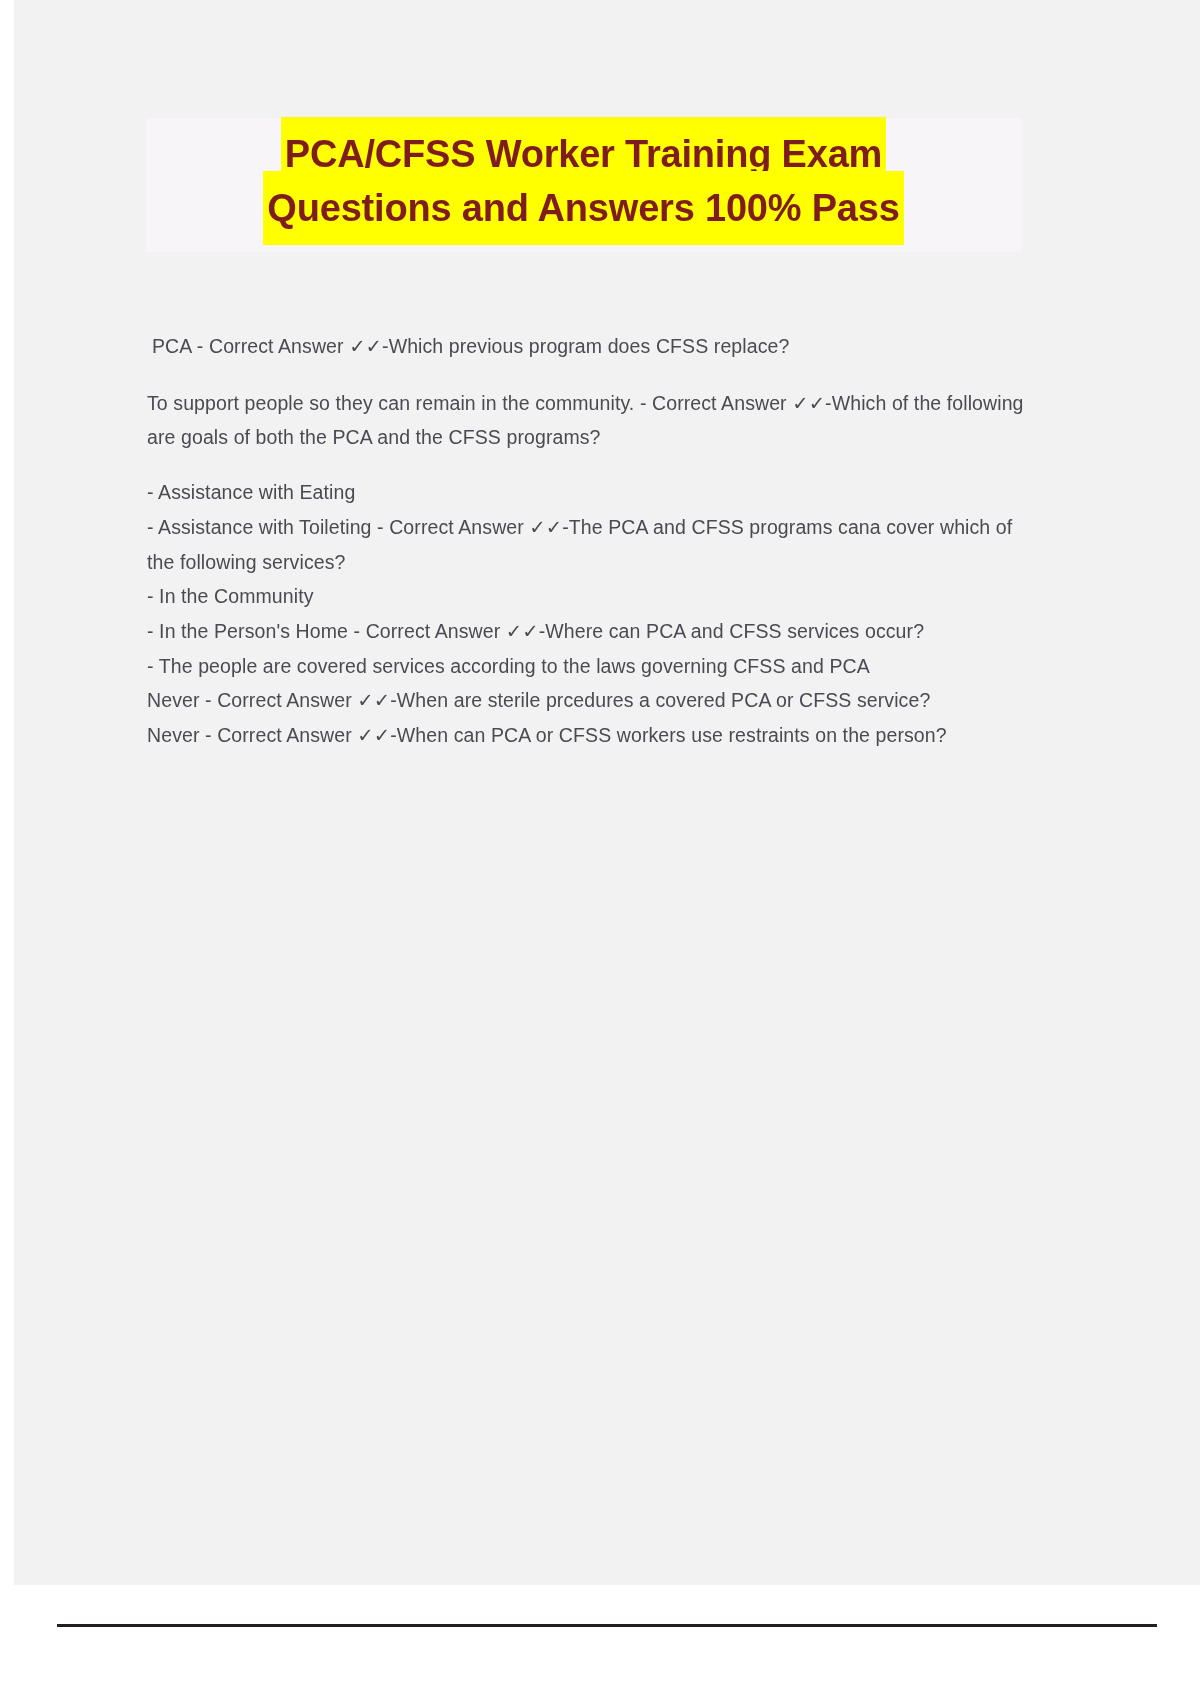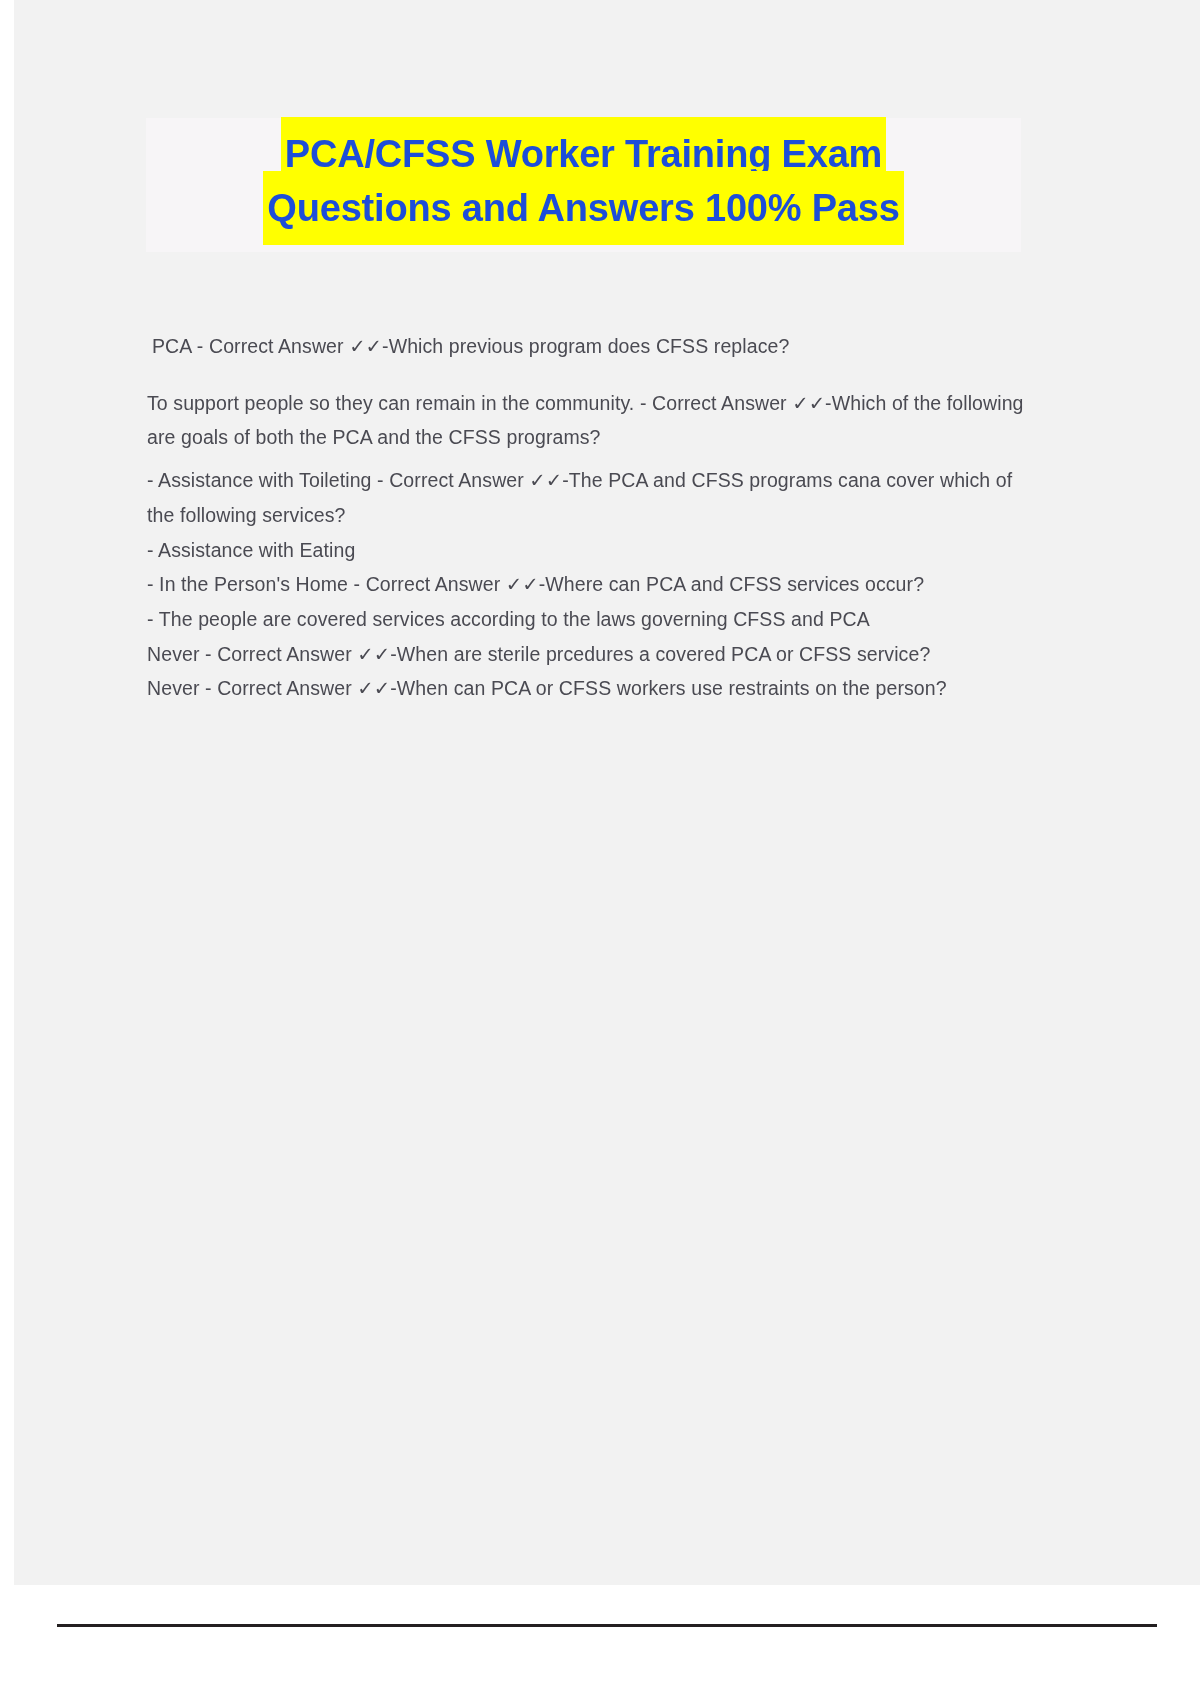--- a/index.html
+++ b/index.html
@@ -40,21 +40,21 @@
     text-align: center;
   }
   .title-line {
     display: block;
     text-align: center;
     margin: 0;
     line-height: 1.42;
   }
   .title-hl {
     background: #ffff00;
-    color: #1d4ed8;
+    color: #7f1d1d;
     font-family: "Liberation Sans", sans-serif;
     font-weight: bold;
     font-size: 38px;
     letter-spacing: -0.2px;
     padding: 16px 4px;
     box-decoration-break: clone;
     -webkit-box-decoration-break: clone;
   }
   .body-block {
     position: absolute;
@@ -69,21 +69,21 @@
     line-height: 1.78;
     margin: 0 0 0 0;
     letter-spacing: 0.1px;
     text-align: left;
   }
   .para.first {
     margin-bottom: 22px;
     padding-left: 5px;
   }
   .para.gap {
-    margin-bottom: 8px;
+    margin-bottom: 20px;
   }
   .footer-rule {
     position: absolute;
     left: 57px;
     top: 1624px;
     width: 1100px;
     height: 3px;
     background: #231f20;
   }
   .bottom-white {
@@ -107,22 +107,23 @@
         <span class="title-hl">PCA/CFSS Worker Training Exam</span>
       </div>
       <div class="title-line">
         <span class="title-hl">Questions and Answers 100% Pass</span>
       </div>
     </div>
 
     <div class="body-block">
       <p class="para first"> PCA - Correct Answer ✓✓-Which previous program does CFSS replace?</p>
       <p class="para gap">To support people so they can remain in the community. - Correct Answer ✓✓-Which of the following are goals of both the PCA and the CFSS programs?</p>
+      <p class="para">- Assistance with Eating</p>
       <p class="para">- Assistance with Toileting - Correct Answer ✓✓-The PCA and CFSS programs cana cover which of the following services?</p>
-      <p class="para">- Assistance with Eating</p>
+      <p class="para">- In the Community</p>
       <p class="para">- In the Person's Home - Correct Answer ✓✓-Where can PCA and CFSS services occur?</p>
       <p class="para">- The people are covered services according to the laws governing CFSS and PCA</p>
       <p class="para">Never - Correct Answer ✓✓-When are sterile prcedures a covered PCA or CFSS service?</p>
       <p class="para">Never - Correct Answer ✓✓-When can PCA or CFSS workers use restraints on the person?</p>
     </div>
 
   </div>
 
   <div class="bottom-white"></div>
   <div class="footer-rule"></div>

